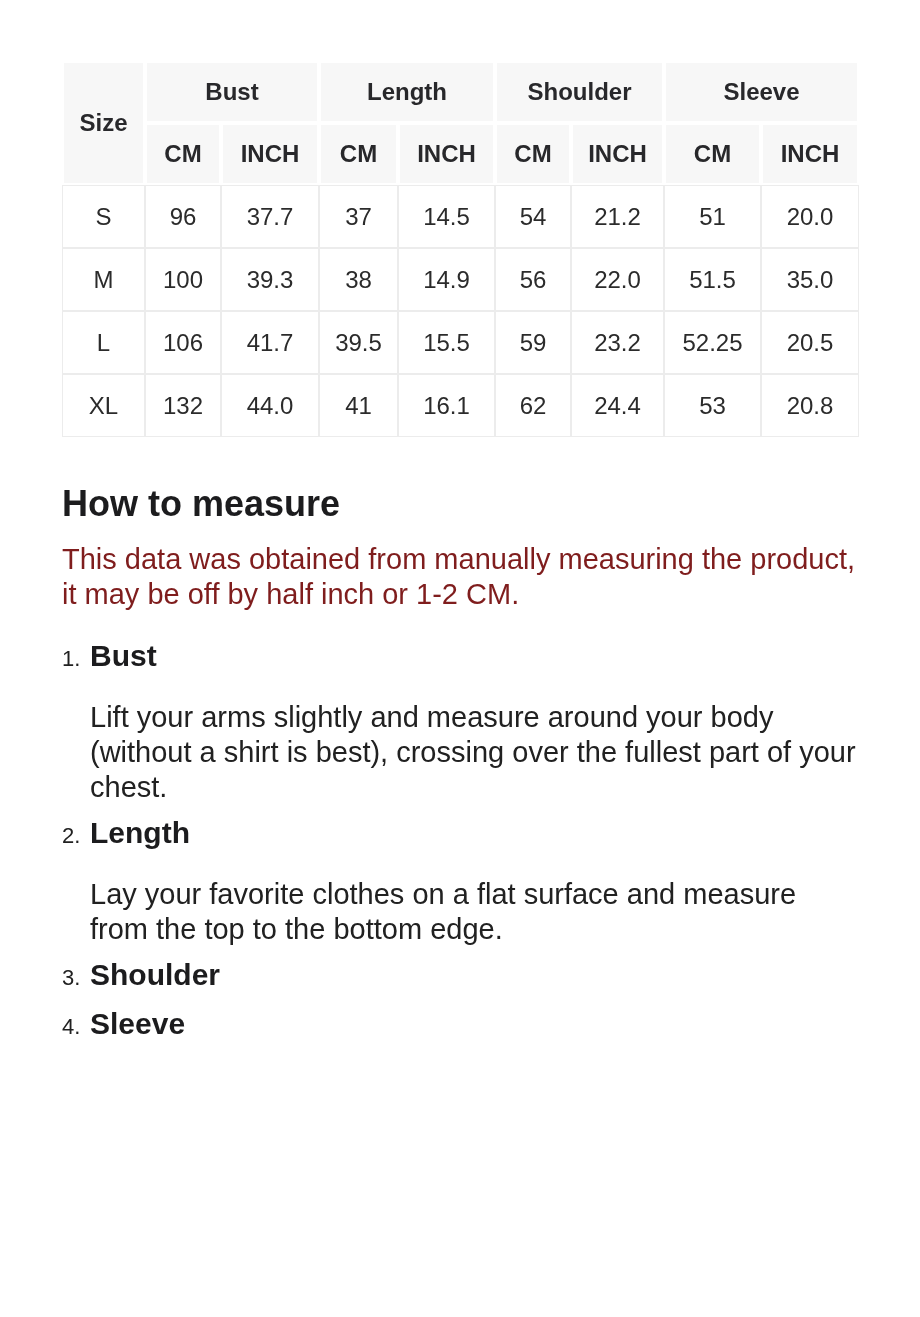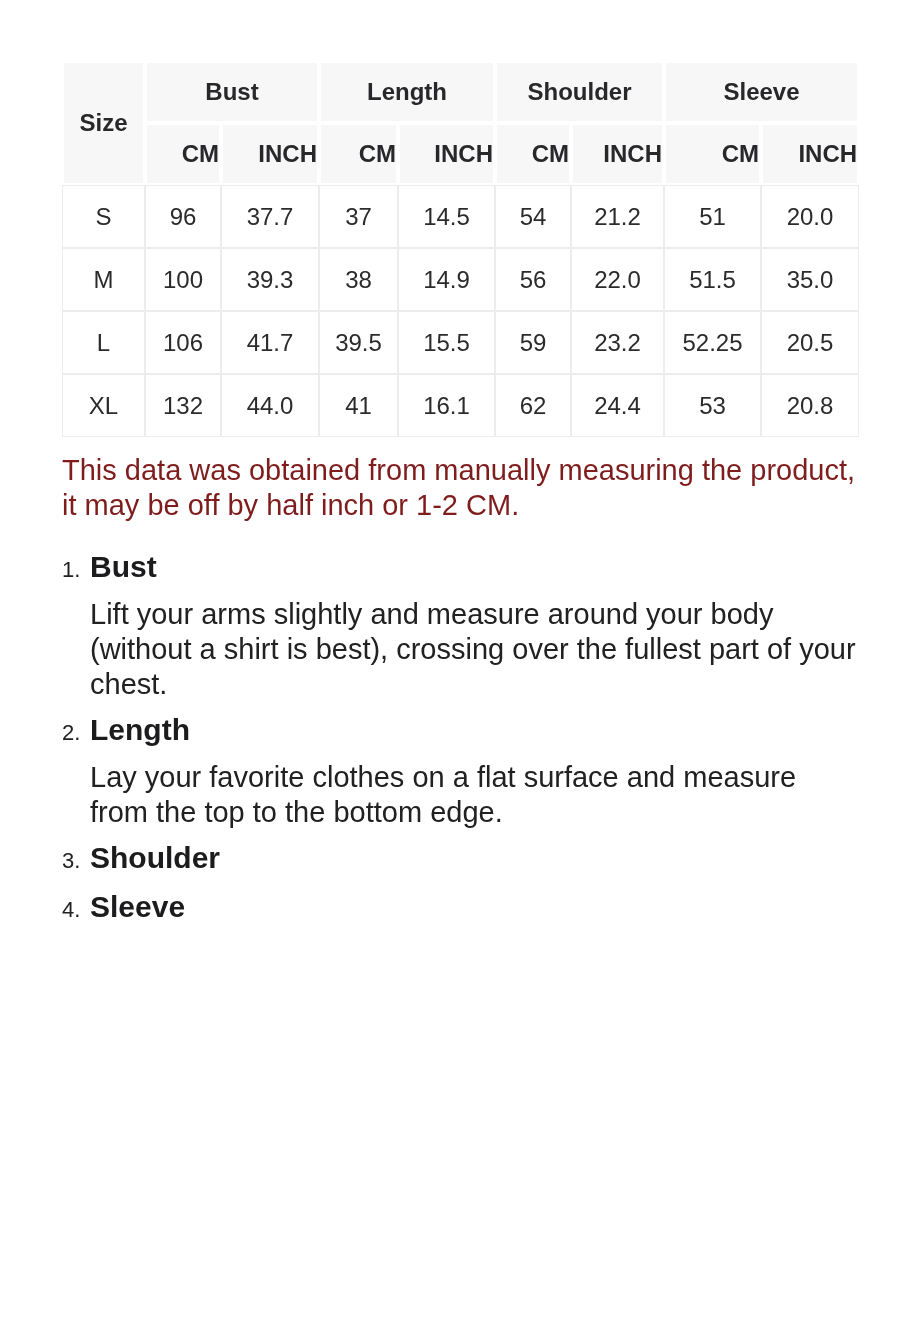--- a/index.html
+++ b/index.html
@@ -33,21 +33,21 @@
     font-weight: 700;
     color: #28282b;
   }
   table.size-table td {
     background: #ffffff;
     border: 1px solid #ececec;
     font-weight: 400;
     color: #2b2b2b;
   }
   tr.group-row th { height: 62px; }
-  tr.unit-row th { height: 62px; text-align: right; }
+  tr.unit-row th { height: 62px; }
   tr.data-row td { height: 63px; }
 
   
   .htm-title {
     margin-top: 45px;
     font-size: 36px;
     font-weight: 700;
     color: #1c1c1e;
     line-height: 44px;
   }
@@ -71,21 +71,21 @@
     font-size: 22px;
     color: #212121;
   }
   .step-title {
     font-size: 30px;
     font-weight: 700;
     color: #1c1c1e;
   }
   .step-desc {
     margin-left: 28px;
-    margin-top: 9px;
+    margin-top: 23px;
     width: 768px;
     font-size: 29px;
     line-height: 35px;
     color: #212121;
   }
 </style>
 </head>
 <body>
 
 <div class="page">
@@ -161,20 +161,21 @@
         <td>41</td>
         <td>16.1</td>
         <td>62</td>
         <td>24.4</td>
         <td>53</td>
         <td>20.8</td>
       </tr>
     </tbody>
   </table>
 
+  <h2 class="htm-title">How to measure</h2>
 
   <p class="htm-intro">This data was obtained from manually measuring the product, it may be off by half inch or 1-2 CM.</p>
 
   <div class="steps">
 
     <div class="step">
       <div class="step-header">
         <span class="step-number">1.</span>
         <span class="step-title">Bust</span>
       </div>

